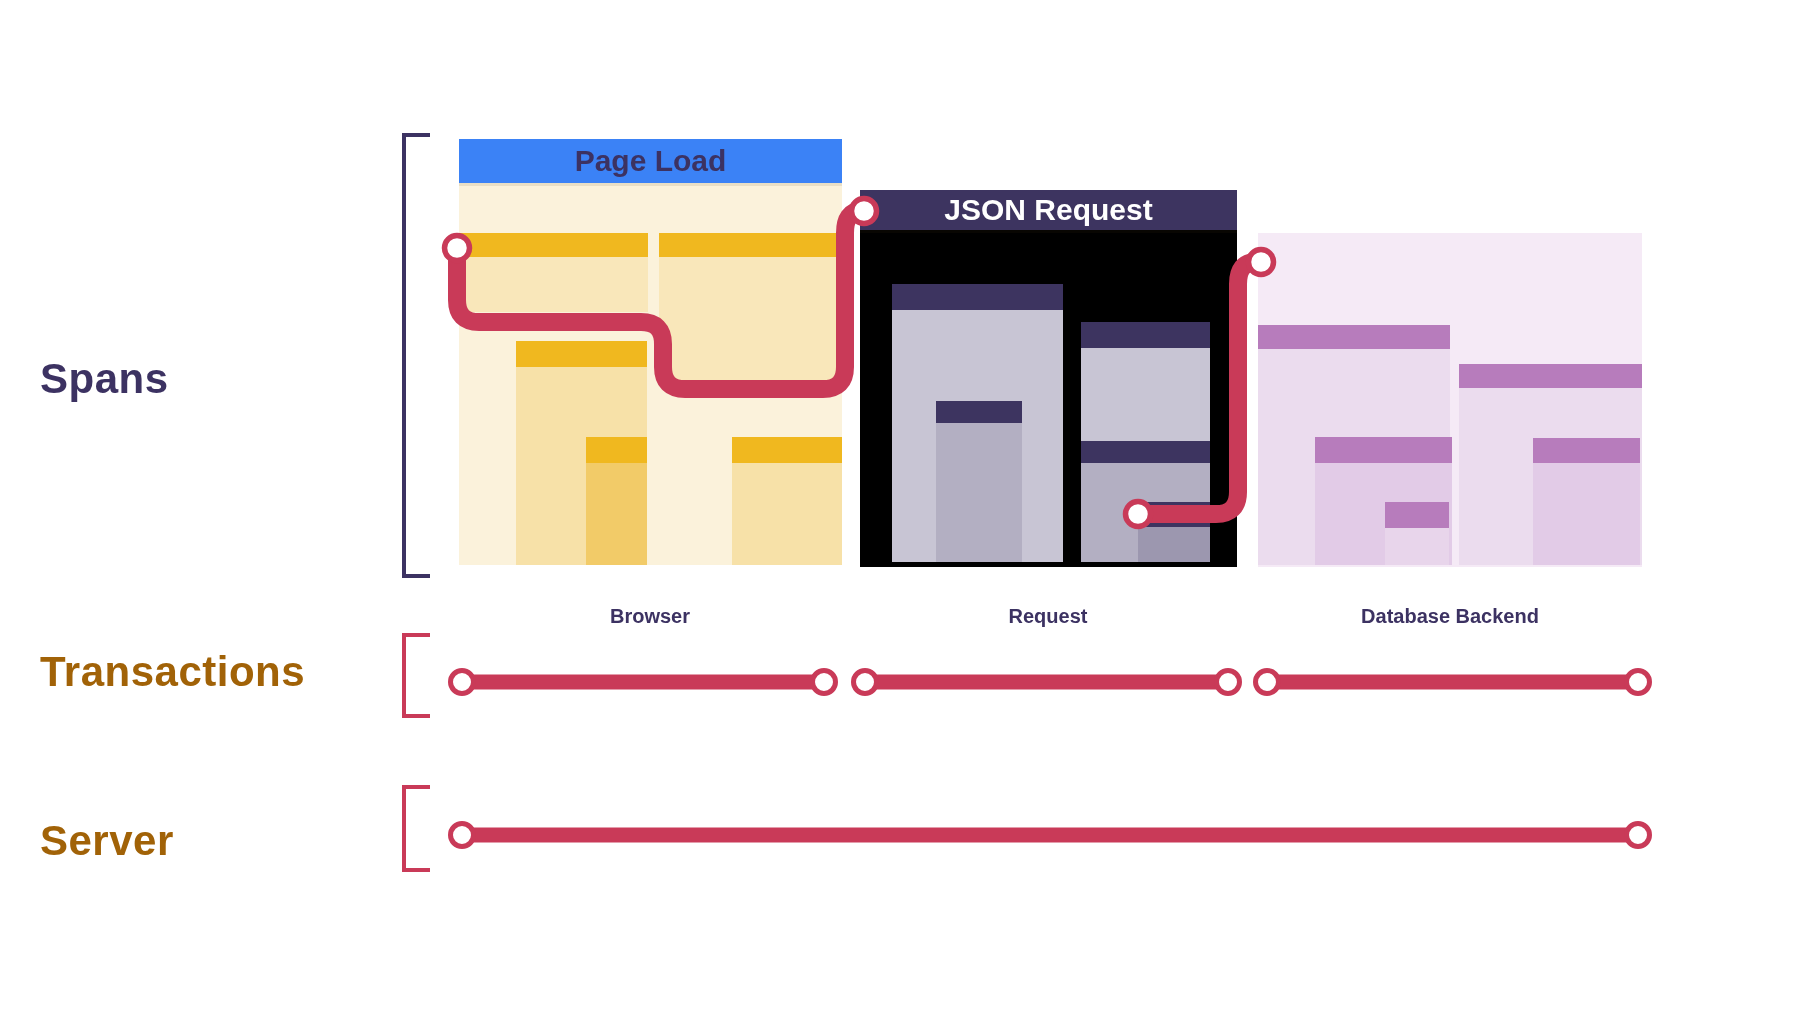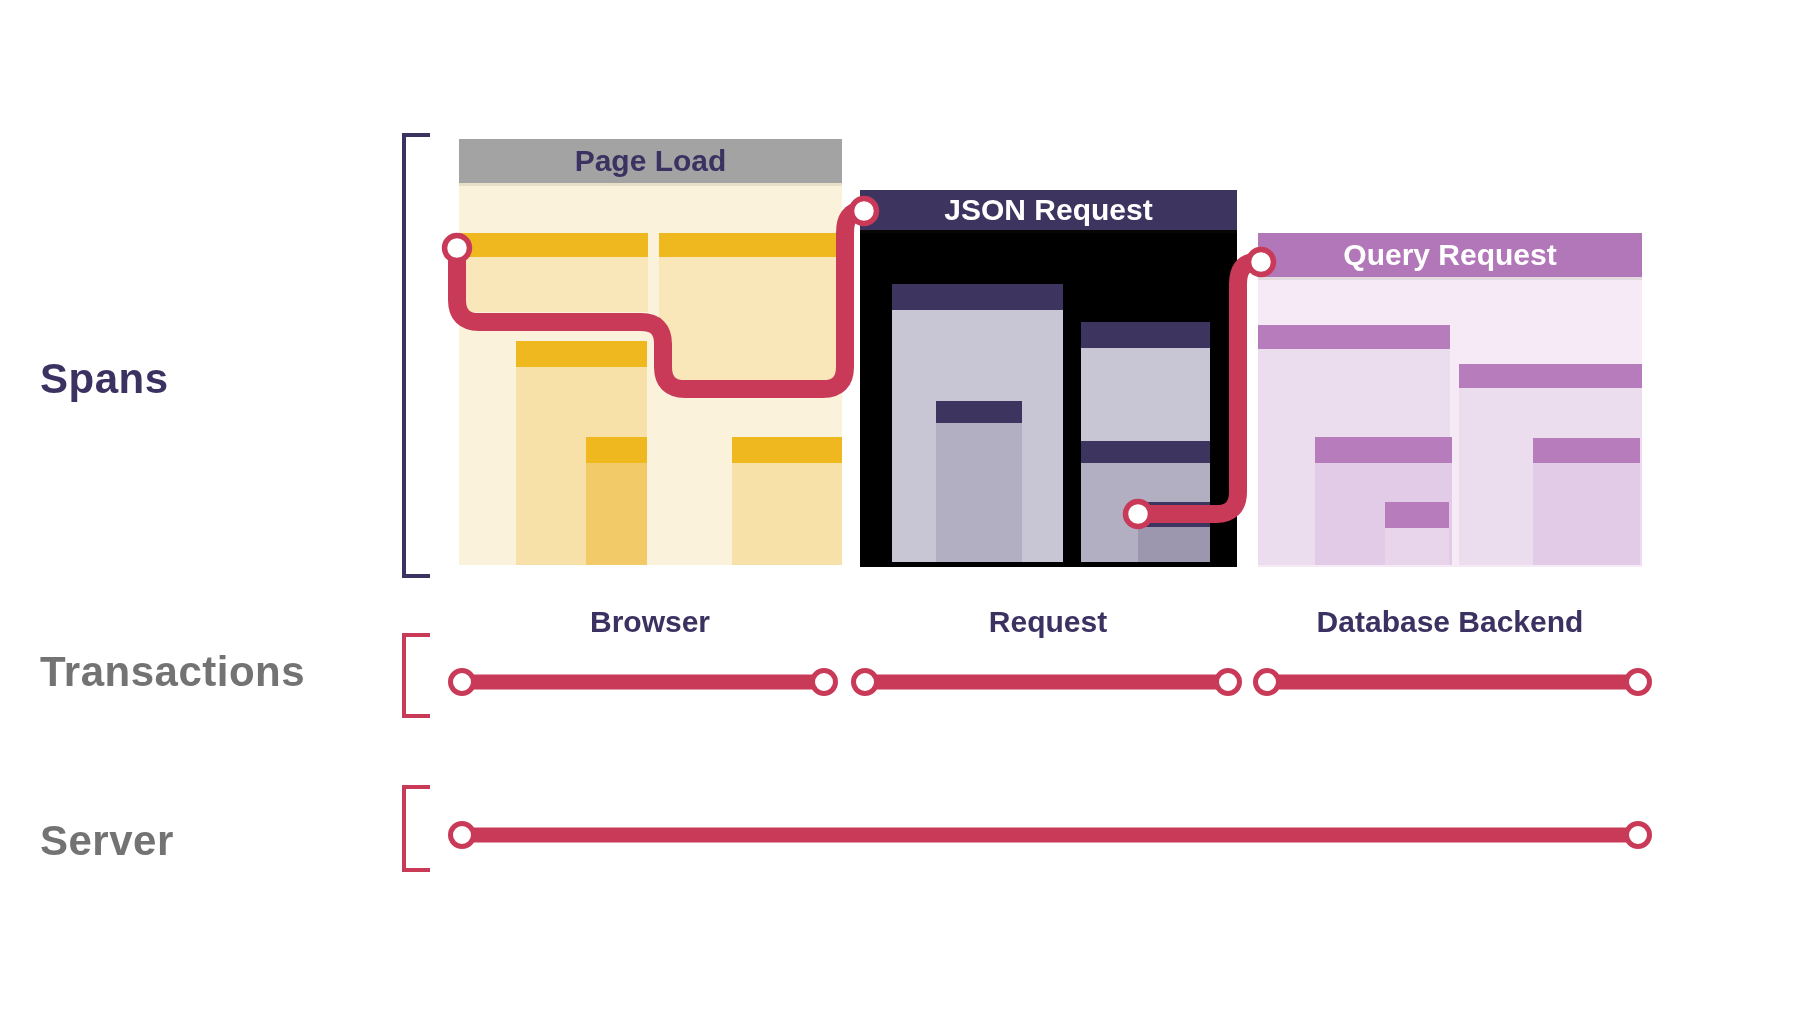--- a/index.html
+++ b/index.html
@@ -2,53 +2,53 @@
 <html><head>
 <meta charset="utf-8">
 <style>
   html,body{margin:0;padding:0;background:#ffffff;}
   body{width:1800px;height:1031px;position:relative;overflow:hidden;
        font-family:"Liberation Sans","DejaVu Sans",sans-serif;}
   
   .gutter-label{position:absolute;left:40px;width:400px;text-align:left;
        font-weight:700;font-size:42px;letter-spacing:0.5px;}
   .navy-text{color:#3C3262;}
-  .crimson-text{color:#737373;}
+  .crimson-text{color:#a16207;}
   
   .bracket{position:absolute;width:24px;border-style:solid;border-right:none;}
   .bracket.navy{border-color:#3C3262;border-width:4px;}
   .bracket.crimson{border-color:#C93A58;border-width:4px;}
   
   .panel{position:absolute;}
   .panel-header{position:absolute;left:0;top:0;width:100%;display:flex;
        align-items:center;justify-content:center;font-weight:700;font-size:30px;
        box-shadow:0 3px 0 rgba(80,60,20,0.10);}
   .bar{position:absolute;box-shadow:0 3px 0 rgba(0,0,0,0.08);}
   .blk{position:absolute;}
   .dotted{background-image:radial-gradient(rgba(60,50,98,0.05) 1.2px,transparent 1.2px);
        background-size:7px 7px;}
   
-  .service-label{position:absolute;font-weight:700;font-size:30px;color:#3C3262;
+  .service-label{position:absolute;font-weight:700;font-size:20px;color:#3C3262;
        text-align:left;transform:translateX(-50%);}
   
   #red-overlay{position:absolute;left:0;top:0;}
 </style>
 </head>
 <body>
 
 <div class="gutter-label navy-text" style="top:355px;">Spans</div>
 <div class="gutter-label crimson-text" style="top:648px;">Transactions</div>
 <div class="gutter-label crimson-text" style="top:817px;">Server</div>
 
 <div class="bracket navy" style="left:402px;top:133px;height:437px;"></div>
 <div class="bracket crimson" style="left:402px;top:633px;height:77px;"></div>
 <div class="bracket crimson" style="left:402px;top:785px;height:79px;"></div>
 
 <div class="panel" style="left:459px;top:139px;width:383px;height:426px;background:#FBF2DB;">
-  <div class="panel-header" style="height:44px;background:#a3a3a3;">
+  <div class="panel-header" style="height:44px;background:#3b82f6;">
     <span class="navy-text">Page Load</span>
   </div>
 
   <div class="bar" style="left:0;top:94px;width:189px;height:24px;background:#F0B81F;"></div>
   <div class="blk dotted" style="left:0;top:118px;width:189px;height:55px;background:#F9E7BA;"></div>
 
   <div class="bar" style="left:200px;top:94px;width:183px;height:24px;background:#F0B81F;"></div>
   <div class="blk dotted" style="left:200px;top:118px;width:183px;height:126px;background:#F9E7BA;"></div>
 
   <div class="bar" style="left:57px;top:202px;width:131px;height:26px;background:#F0B81F;"></div>
@@ -76,23 +76,20 @@
   <div class="blk dotted" style="left:221px;top:158px;width:129px;height:93px;background:#C8C5D4;"></div>
 
   <div class="bar" style="left:221px;top:251px;width:129px;height:22px;background:#3D3460;"></div>
   <div class="blk dotted" style="left:221px;top:273px;width:129px;height:99px;background:#B3AFC2;"></div>
 
   <div class="bar" style="left:278px;top:312px;width:72px;height:25px;background:#3D3460;"></div>
   <div class="blk" style="left:278px;top:337px;width:72px;height:35px;background:#9C97AF;"></div>
 </div>
 
 <div class="panel" style="left:1258px;top:233px;width:384px;height:334px;background:#F5EAF6;">
-  <div class="panel-header" style="height:44px;background:#B277B8;color:#ffffff;">
-    <span>Query Request</span>
-  </div>
 
   <div class="bar" style="left:0;top:92px;width:192px;height:24px;background:#B77CBC;"></div>
   <div class="blk" style="left:0;top:116px;width:192px;height:216px;background:#EBDCEE;"></div>
 
   <div class="bar" style="left:57px;top:204px;width:137px;height:26px;background:#B77CBC;"></div>
   <div class="blk dotted" style="left:57px;top:230px;width:137px;height:102px;background:#E2CBE7;"></div>
 
   <div class="bar" style="left:127px;top:269px;width:64px;height:26px;background:#B77CBC;"></div>
   <div class="blk" style="left:127px;top:295px;width:64px;height:37px;background:#E8D5EB;"></div>
 

